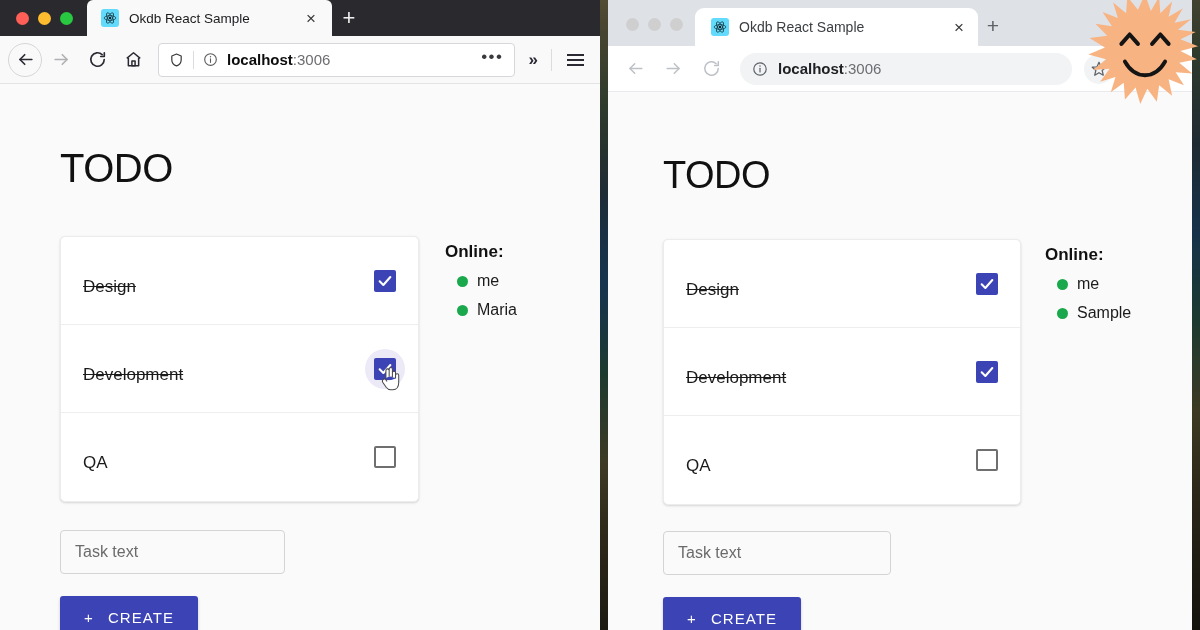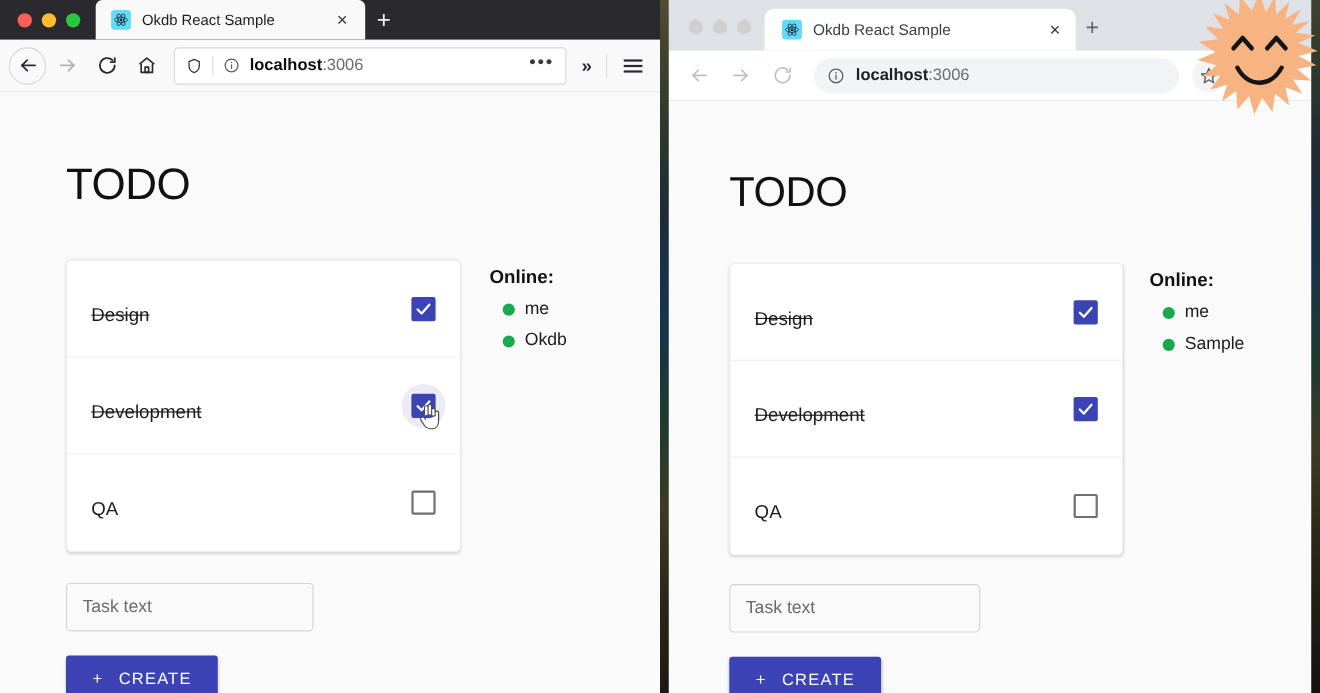--- a/index.html
+++ b/index.html
@@ -370,21 +370,21 @@
         </div>
 
         <div class="online-col">
           <div class="online-head">Online:</div>
           <div class="online-item">
             <span class="gdot"></span>
             <span>me</span>
           </div>
           <div class="online-item">
             <span class="gdot"></span>
-            <span>Okdb</span>
+            <span>Maria</span>
           </div>
         </div>
       </div>
 
       <input class="task-input" type="text" placeholder="Task text" style="">
 
       <button class="create-btn">
         <span class="plus">+</span>
         <span>CREATE</span>
       </button>

